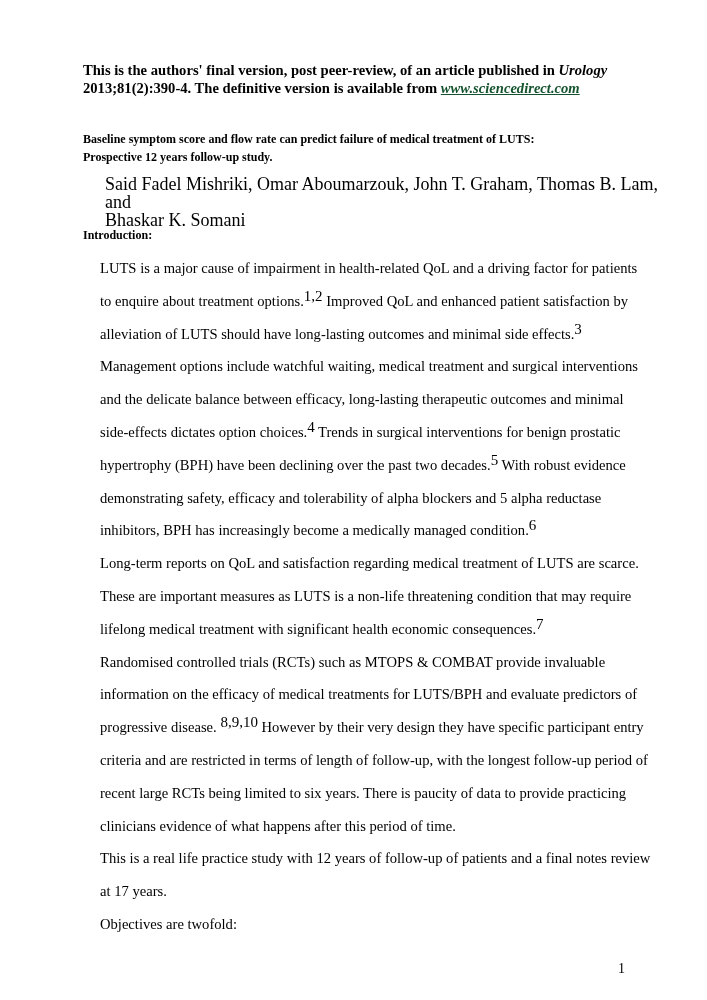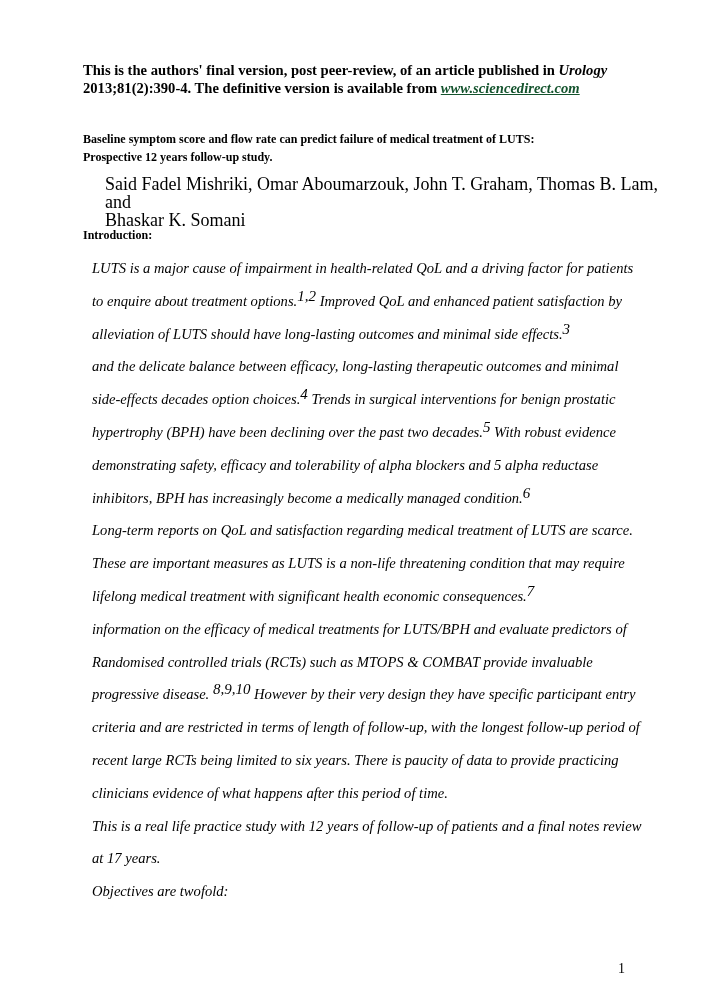--- a/index.html
+++ b/index.html
@@ -57,24 +57,23 @@
     .section-heading {
       position: absolute;
       left: 83px;
       top: 226px;
       font-size: 12px;
       font-weight: bold;
       line-height: 18px;
     }
     .body {
       position: absolute;
-      left: 92px;
+      left: 100px;
       top: 259px;
       width: 560px;
-      font-style: italic;
     }
     .line {
       height: 32.8px;
       font-size: 14.6px;
       line-height: 18px;
       white-space: nowrap;
     }
     sup {
       font-size: 15px;
       line-height: 0;
@@ -107,30 +106,31 @@
     <span>Said Fadel Mishriki, Omar Aboumarzouk, John T. Graham, Thomas B. Lam, and</span><br>
     <span>Bhaskar K. Somani</span>
   </div>
 
   <div class="section-heading">Introduction:</div>
 
   <div class="body">
     <div class="line"><span>LUTS is a major cause of impairment in health-related QoL and a driving factor for patients</span></div>
     <div class="line"><span>to enquire about treatment options.</span><sup>1,2</sup><span> Improved QoL and enhanced patient satisfaction by</span></div>
     <div class="line"><span>alleviation of LUTS should have long-lasting outcomes and minimal side effects.</span><sup>3</sup><span></span></div>
+    <div class="line"><span>Management options include watchful waiting, medical treatment and surgical interventions</span></div>
     <div class="line"><span>and the delicate balance between efficacy, long-lasting therapeutic outcomes and minimal</span></div>
-    <div class="line"><span>side-effects decades option choices.</span><sup>4</sup><span> Trends in surgical interventions for benign prostatic</span></div>
+    <div class="line"><span>side-effects dictates option choices.</span><sup>4</sup><span> Trends in surgical interventions for benign prostatic</span></div>
     <div class="line"><span>hypertrophy (BPH) have been declining over the past two decades.</span><sup>5</sup><span> With robust evidence</span></div>
     <div class="line"><span>demonstrating safety, efficacy and tolerability of alpha blockers and 5 alpha reductase</span></div>
     <div class="line"><span>inhibitors, BPH has increasingly become a medically managed condition.</span><sup>6</sup><span></span></div>
     <div class="line"><span>Long-term reports on QoL and satisfaction regarding medical treatment of LUTS are scarce.</span></div>
     <div class="line"><span>These are important measures as LUTS is a non-life threatening condition that may require</span></div>
     <div class="line"><span>lifelong medical treatment with significant health economic consequences.</span><sup>7</sup><span></span></div>
+    <div class="line"><span>Randomised controlled trials (RCTs) such as MTOPS &amp; COMBAT provide invaluable</span></div>
     <div class="line"><span>information on the efficacy of medical treatments for LUTS/BPH and evaluate predictors of</span></div>
-    <div class="line"><span>Randomised controlled trials (RCTs) such as MTOPS &amp; COMBAT provide invaluable</span></div>
     <div class="line"><span>progressive disease. </span><sup>8,9,10</sup><span> However by their very design they have specific participant entry</span></div>
     <div class="line"><span>criteria and are restricted in terms of length of follow-up, with the longest follow-up period of</span></div>
     <div class="line"><span>recent large RCTs being limited to six years. There is paucity of data to provide practicing</span></div>
     <div class="line"><span>clinicians evidence of what happens after this period of time.</span></div>
     <div class="line"><span>This is a real life practice study with 12 years of follow-up of patients and a final notes review</span></div>
     <div class="line"><span>at 17 years.</span></div>
     <div class="line"><span>Objectives are twofold:</span></div>
   </div>
 
   <div class="page-number">1</div>

